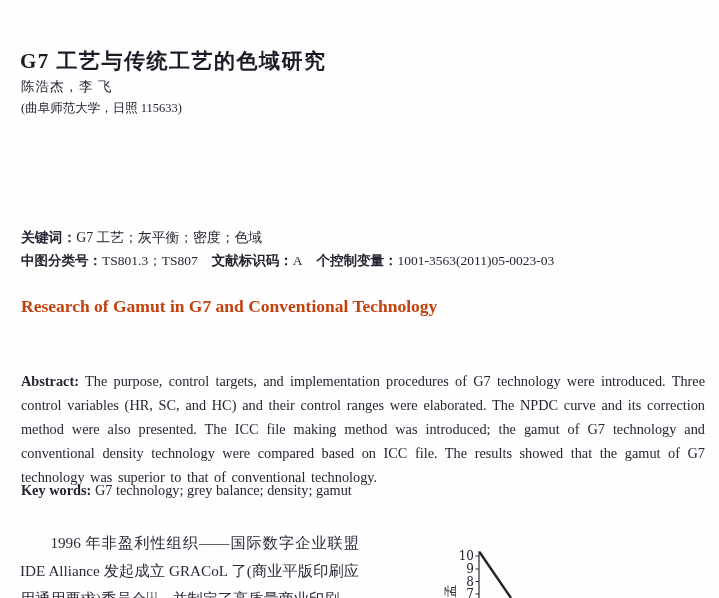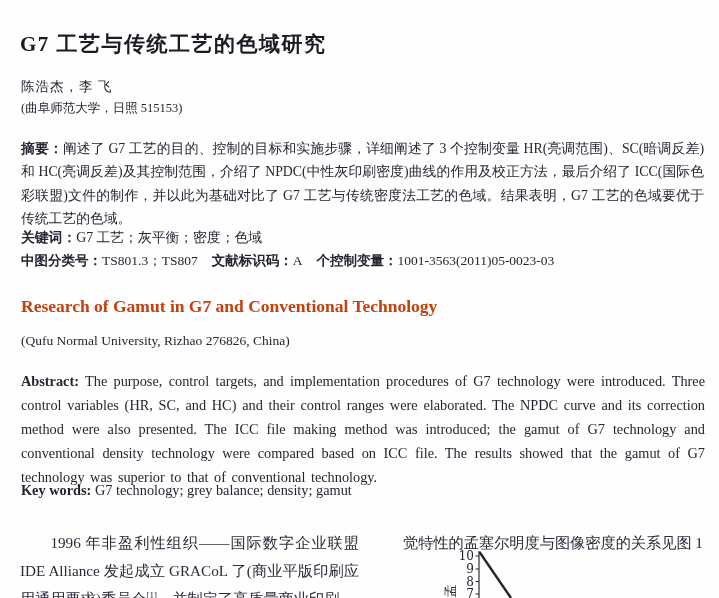--- a/index.html
+++ b/index.html
@@ -3,21 +3,21 @@
 <meta charset="utf-8">
 <style>
   html,body{margin:0;padding:0;}
   body{
     width:719px;height:598px;overflow:hidden;position:relative;
     background:#fdfdfd;color:#252532;
     font-family:"Liberation Serif","DejaVu Serif",serif;
   }
   .page{position:absolute;inset:0;background:#fefefe;}
   .abs{position:absolute;}
-  .cn-title{left:20px;top:16px;font-size:21px;font-weight:bold;letter-spacing:1.5px;color:#1b1b26;}
+  .cn-title{left:20px;top:33px;font-size:21px;font-weight:bold;letter-spacing:1.5px;color:#1b1b26;}
   .cn-authors{left:21px;top:78px;font-size:13.5px;letter-spacing:1px;}
   .cn-affil{left:21px;top:100px;font-size:12.5px;}
   .cn-abstract{left:21px;top:123px;width:683px;font-size:13.8px;line-height:23.5px;text-align:justify;}
   .cn-keywords{left:21px;top:215px;font-size:13.8px;}
   .cn-class{left:21px;top:238px;font-size:13.5px;}
   .pair{margin-right:14px;text-align:center;}
   .lbl{font-weight:bold;}
   .en-title{left:21px;top:281px;font-size:17.5px;font-weight:bold;color:#c2410c;}
   .en-authors{left:21px;top:310px;font-size:15px;font-style:italic;}
   .en-affil{left:21px;top:333px;font-size:13.5px;}
@@ -32,40 +32,37 @@
   .y-axis-label{font-family:"Liberation Serif",serif;font-size:13px;fill:#23232e;}
 </style>
 </head>
 <body>
 
 <div class="page">
 
   <h1 class="abs cn-title">G7 工艺与传统工艺的色域研究</h1>
 
   <div class="abs cn-authors">陈浩杰，李 飞</div>
-  <div class="abs cn-affil">(曲阜师范大学，日照 515153)</div>
+  <div class="abs cn-affil">(曲阜师范大学，日照 115633)</div>
 
-  <p class="abs cn-abstract"><span class="lbl">摘要：</span><span>阐述了 G7 工艺的目的、控制的目标和实施步骤，详细阐述了 3 个控制变量 HR(亮调范围)、SC(暗调反差)和 HC(亮调反差)及其控制范围，介绍了 NPDC(中性灰印刷密度)曲线的作用及校正方法，最后介绍了 ICC(国际色彩联盟)文件的制作，并以此为基础对比了 G7 工艺与传统密度法工艺的色域。结果表明，G7 工艺的色域要优于传统工艺的色域。</span></p>
 
   <p class="abs cn-keywords"><span class="lbl">关键词：</span><span>G7 工艺；灰平衡；密度；色域</span></p>
 
   <p class="abs cn-class"><span class="pair"><span class="lbl">中图分类号：</span><span>TS801.3；TS807</span></span><span class="pair"><span class="lbl">文献标识码：</span><span>A</span></span><span class="pair"><span class="lbl">个控制变量：</span><span>1001-3563(2011)05-0023-03</span></span></p>
 
   <h2 class="abs en-title">Research of Gamut in G7 and Conventional Technology</h2>
-  <div class="abs en-affil">(Qufu Normal University, Rizhao 276826, China)</div>
 
   <p class="abs en-abstract"><span class="lbl">Abstract:</span>
       <span>The purpose, control targets, and implementation procedures of G7 technology were introduced. Three control variables (HR, SC, and HC) and their control ranges were elaborated. The NPDC curve and its correction method were also presented. The ICC file making method was introduced; the gamut of G7 technology and conventional density technology were compared based on ICC file. The results showed that the gamut of G7 technology was superior to that of conventional technology.</span></p>
 
   <p class="abs en-keywords"><span class="lbl">Key words:</span>
       <span>G7 technology; grey balance; density; gamut</span></p>
 
   <p class="abs col-left"><span>1996 年非盈利性组织——国际数字企业联盟 IDE Alliance 发起成立 GRACoL 了(商业平版印刷应用通用要求)委员会</span><sup>[1]</sup><span>，并制定了高质量商业印刷</span></p>
 
-  <p class="abs col-right">觉特性的孟塞尔明度与图像密度的关系见图 1</p>
 
   <div class="abs chart-clip">
     <svg width="300" height="53" viewBox="0 0 300 53">
 
       <line x1="76" y1="6" x2="76" y2="53" stroke="#2a2a34" stroke-width="1.2"></line>
 
       <line x1="72.5" y1="11" x2="76" y2="11" stroke="#2a2a34" stroke-width="1"></line>
       <line x1="72.5" y1="24" x2="76" y2="24" stroke="#2a2a34" stroke-width="1"></line>
       <line x1="72.5" y1="36.5" x2="76" y2="36.5" stroke="#2a2a34" stroke-width="1"></line>
       <line x1="72.5" y1="49" x2="76" y2="49" stroke="#2a2a34" stroke-width="1"></line>

